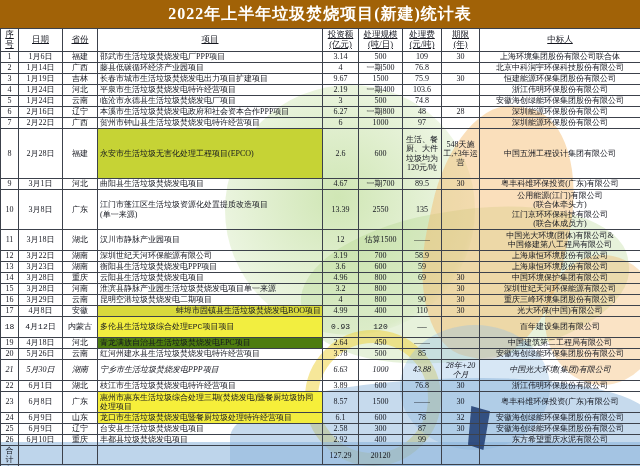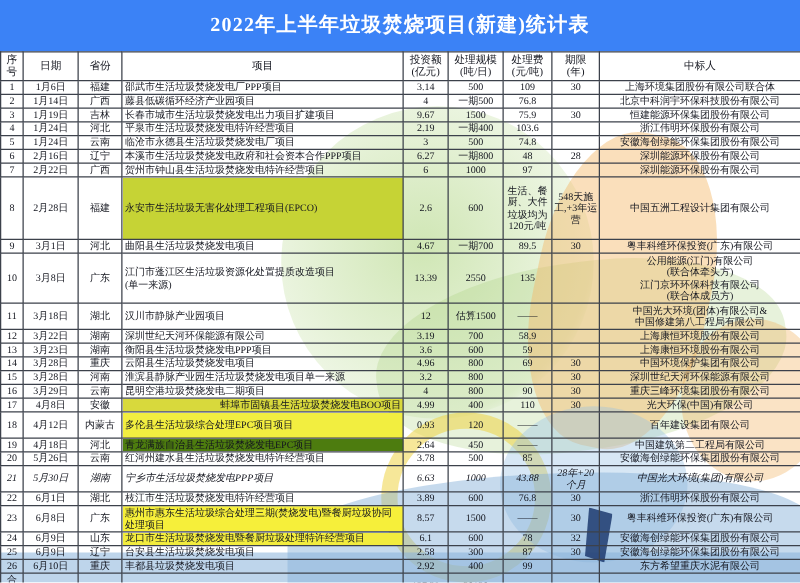--- a/index.html
+++ b/index.html
@@ -22,32 +22,32 @@
     border:13px solid rgba(238,212,70,.55);}
   .wm-bluedisc{left:400px;top:325px;width:150px;height:125px;border-radius:50%;
     background:rgba(150,192,228,.38);}
   .wm-blueswoosh{left:230px;top:378px;width:420px;height:100px;
     border-radius:60% 40% 0 0;background:rgba(128,173,216,.45);}
   .wm-blueband{left:0;top:442px;width:640px;height:24px;background:rgba(136,178,218,.55);}
   .wm-navywedge{left:468px;top:406px;width:22px;height:44px;background:#1d3a6e;opacity:.85;
     clip-path:polygon(15% 0,100% 12%,70% 100%,0 88%);}
   
   .titlebar{
-    position:relative;z-index:2;height:41px;background:#3b82f6;color:#ffffff;
+    position:relative;z-index:2;height:28px;background:#a16207;color:#ffffff;
     display:flex;align-items:center;justify-content:center;
     font-size:16px;font-weight:bold;letter-spacing:1px;
   }
   
   table{position:relative;z-index:2;width:640px;border-collapse:collapse;table-layout:fixed;}
   td{
     border:1px solid #3c414b;font-size:8px;line-height:1.15;padding:0 1px;
     text-align:center;color:#14161f;overflow:hidden;white-space:pre-line;
     vertical-align:middle;
   }
-  thead td{font-size:8.5px;height:22px;background:rgba(255,255,255,.75);}
+  thead td{font-size:8.5px;height:22px;background:rgba(255,255,255,.75);text-decoration:underline;}
   tbody tr{height:11px;}
   td.proj{text-align:left;padding-left:2px;}
   tr.total-row{height:11px;}
   tr.note-row{height:14px;}
   tr.note-row td{font-weight:bold;font-size:9px;}
 </style>
 </head>
 <body>
 
 <div class="wm">
@@ -279,21 +279,21 @@
         <td>17</td>
         <td>4月8日</td>
         <td>安徽</td>
         <td class="proj" style="background: rgb(216, 217, 60); text-align: right;">蚌埠市固镇县生活垃圾焚烧发电BOO项目</td>
         <td>4.99</td>
         <td>400</td>
         <td>110</td>
         <td>30</td>
         <td>光大环保(中国)有限公司</td>
       </tr>
-      <tr style="height: 21px;">
+      <tr style="height: 21px; font-family: Liberation Mono, monospace;">
         <td>18</td>
         <td>4月12日</td>
         <td>内蒙古</td>
         <td class="proj" style="background: rgb(242, 238, 64);">多伦县生活垃圾综合处理EPC项目项目</td>
         <td>0.93</td>
         <td>120</td>
         <td>——</td>
         <td></td>
         <td>百年建设集团有限公司</td>
       </tr>

